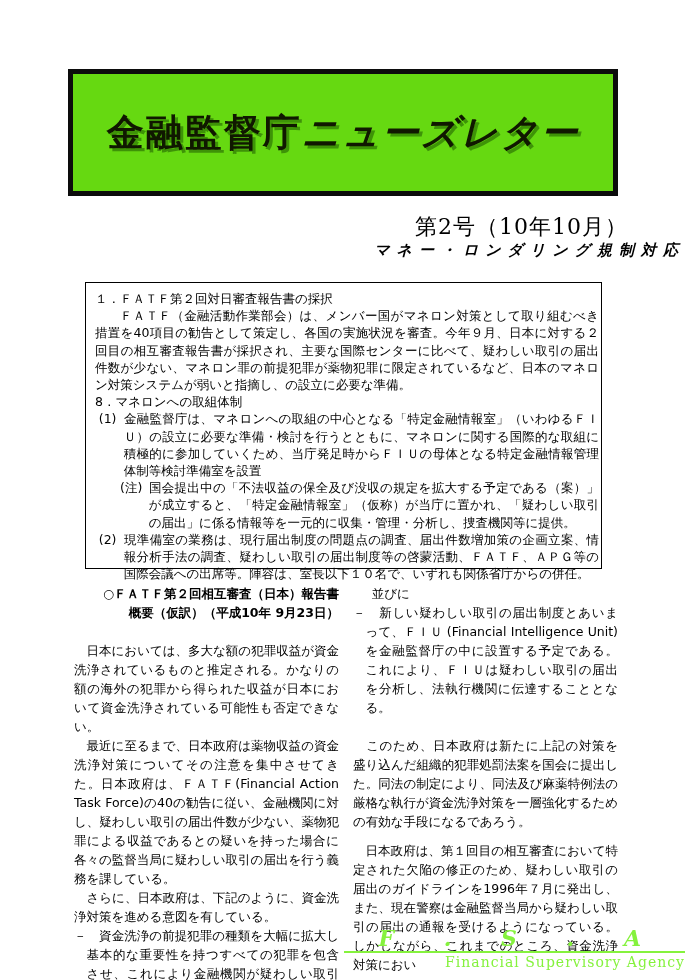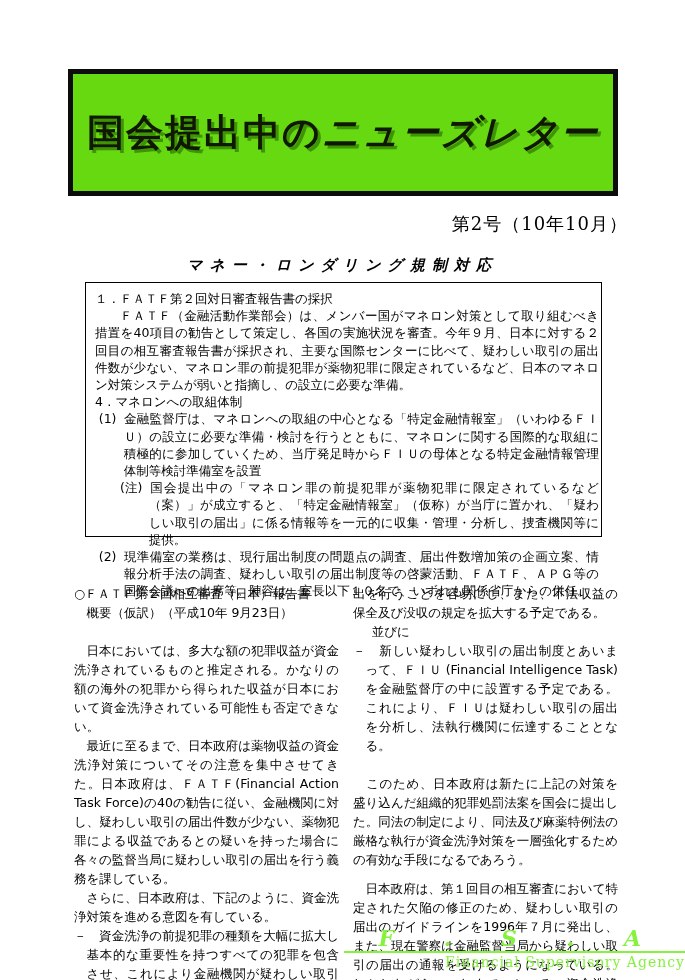--- a/index.html
+++ b/index.html
@@ -26,55 +26,55 @@
     font-size:37px;
     color:#101800;
     text-shadow:3px 3px 0 rgba(30,90,0,0.55);
     letter-spacing:2px;
     white-space:nowrap;
   }
   .banner-title .sub { font-style:italic; }
   
   .issue-line {
     position:absolute; top:212px; right:57px;
-    font-size:18px; letter-spacing:1px;
+    font-size:22px; letter-spacing:1px;
     font-family:"DejaVu Serif","Liberation Serif",serif;
   }
   
   .ml-header {
-    position:absolute; top:256px; left:0; width:100%;
-    text-align:center;
+    position:absolute; top:241px; left:0; width:100%;
+    text-align:right;
     font-size:15px; font-weight:bold; font-style:italic;
     letter-spacing:7px;
   }
   
   .main-box {
     position:absolute; left:85px; top:282px;
-    width:517px; height:255px;
+    width:517px; height:287px;
     border:1px solid #000;
     padding:7px 2px 0 9px;
     font-size:12.5px; line-height:17.2px;
     text-align:justify;
   }
   .main-box p { text-align:justify; }
   .bx-body1 { text-indent:2em; }
   .hang-sub { margin-left:0.3em; padding-left:2em; }
   .hang-sub .lbl { display:inline-block; width:2em; margin-left:-2em; }
   .hang-note { margin-left:2em; padding-left:2.3em; }
   .hang-note .lbl { display:inline-block; width:2.3em; margin-left:-2.3em; }
   
   .columns {
     position:absolute; left:74px; top:584px;
     width:544px; height:362px;
     display:flex; gap:14px;
     font-size:12.5px; line-height:19px;
   }
   .col { width:265px; text-align:justify; }
   .col p { text-align:justify; }
-  .col-heading { text-align:left; }
+  .col-heading { text-align:right;font-weight:bold; }
   .col-heading .h2 { padding-left:1em; }
   .col-gap { height:19px; }
   .half-gap { height:10px; }
   .dash-item { padding-left:1em; text-indent:-1em; }
   .narabini { margin-left:0.5em; }
   
   .footer {
     position:absolute; left:0; top:926px; width:100%;
     text-align:right;
     color:#85f23d;
@@ -90,53 +90,52 @@
   }
   .fsa-name { font-size:14px; letter-spacing:1px; margin-top:1px; }
 </style>
 </head>
 <body>
 
 <div class="page">
 
   <div class="banner">
     <div class="banner-title">
-      <span class="main">国会提出中の</span><span class="sub">ニューズレター</span>
+      <span class="main">金融監督庁</span><span class="sub">ニューズレター</span>
     </div>
   </div>
 
   <div class="issue-line">第2号（10年10月）</div>
 
   <div class="ml-header">マネー・ロンダリング規制対応</div>
 
   <div class="main-box">
     <p class="bx-title1">１．ＦＡＴＦ第２回対日審査報告書の採択</p>
     <p class="bx-body1">ＦＡＴＦ（金融活動作業部会）は、メンバー国がマネロン対策として取り組むべき措置を40項目の勧告として策定し、各国の実施状況を審査。今年９月、日本に対する２回目の相互審査報告書が採択され、主要な国際センターに比べて、疑わしい取引の届出件数が少ない、マネロン罪の前提犯罪が薬物犯罪に限定されているなど、日本のマネロン対策システムが弱いと指摘し、の設立に必要な準備。</p>
-    <p class="bx-title2">4．マネロンへの取組体制</p>
+    <p class="bx-title2">8．マネロンへの取組体制</p>
     <p class="hang-sub"><span class="lbl">(1)</span><span>金融監督庁は、マネロンへの取組の中心となる「特定金融情報室」（いわゆるＦＩＵ）の設立に必要な準備・検討を行うとともに、マネロンに関する国際的な取組に積極的に参加していくため、当庁発足時からＦＩＵの母体となる特定金融情報管理体制等検討準備室を設置</span></p>
-    <p class="hang-note"><span class="lbl">(注)</span><span>国会提出中の「マネロン罪の前提犯罪が薬物犯罪に限定されているなど（案）」が成立すると、「特定金融情報室」（仮称）が当庁に置かれ、「疑わしい取引の届出」に係る情報等を一元的に収集・管理・分析し、捜査機関等に提供。</span></p>
+    <p class="hang-note"><span class="lbl">(注)</span><span>国会提出中の「不法収益の保全及び没収の規定を拡大する予定である（案）」が成立すると、「特定金融情報室」（仮称）が当庁に置かれ、「疑わしい取引の届出」に係る情報等を一元的に収集・管理・分析し、捜査機関等に提供。</span></p>
     <p class="hang-sub"><span class="lbl">(2)</span><span>現準備室の業務は、現行届出制度の問題点の調査、届出件数増加策の企画立案、情報分析手法の調査、疑わしい取引の届出制度等の啓蒙活動、ＦＡＴＦ、ＡＰＧ等の国際会議への出席等。陣容は、室長以下１０名で、いずれも関係省庁からの併任。</span></p>
   </div>
 
   <div class="columns">
     <div class="col">
       <div class="col-heading">
         <div class="h1">○ＦＡＴＦ第２回相互審査（日本）報告書</div>
         <div class="h2">概要（仮訳）（平成10年 9月23日）</div>
       </div>
       <div class="col-gap"></div>
       <p>　日本においては、多大な額の犯罪収益が資金洗浄されているものと推定される。かなりの額の海外の犯罪から得られた収益が日本において資金洗浄されている可能性も否定できない。</p>
       <p>　最近に至るまで、日本政府は薬物収益の資金洗浄対策についてその注意を集中させてきた。日本政府は、ＦＡＴＦ(Financial Action Task Force)の40の勧告に従い、金融機関に対し、疑わしい取引の届出件数が少ない、薬物犯罪による収益であるとの疑いを持った場合に各々の監督当局に疑わしい取引の届出を行う義務を課している。</p>
       <p>　さらに、日本政府は、下記のように、資金洗浄対策を進める意図を有している。</p>
       <p class="dash-item">－　資金洗浄の前提犯罪の種類を大幅に拡大し基本的な重要性を持つすべての犯罪を包含させ、これにより金融機関が疑わしい取引の届</p>
     </div>
     <div class="col">
-      <p>出を行うことを容易にし、また、不法収益の保全及び没収の規定を拡大する予定である。</p>
       <p class="narabini">　並びに</p>
-      <p class="dash-item">－　新しい疑わしい取引の届出制度とあいまって、ＦＩＵ (Financial Intelligence Task)を金融監督庁の中に設置する予定である。これにより、ＦＩＵは疑わしい取引の届出を分析し、法執行機関に伝達することとなる。</p>
+      <p class="dash-item">－　新しい疑わしい取引の届出制度とあいまって、ＦＩＵ (Financial Intelligence Unit)を金融監督庁の中に設置する予定である。これにより、ＦＩＵは疑わしい取引の届出を分析し、法執行機関に伝達することとなる。</p>
       <div class="col-gap"></div>
       <p>　このため、日本政府は新たに上記の対策を盛り込んだ組織的犯罪処罰法案を国会に提出した。同法の制定により、同法及び麻薬特例法の厳格な執行が資金洗浄対策を一層強化するための有効な手段になるであろう。</p>
       <div class="half-gap"></div>
       <p>　日本政府は、第１回目の相互審査において特定された欠陥の修正のため、疑わしい取引の届出のガイドラインを1996年７月に発出し、また、現在警察は金融監督当局から疑わしい取引の届出の通報を受けるようになっている。しかしながら、これまでのところ、資金洗浄対策におい</p>
     </div>
   </div>
 
   <div class="footer">
     <div class="fsa-line">F . S . A</div>
     <div class="fsa-name">Financial Supervisory Agency</div>

